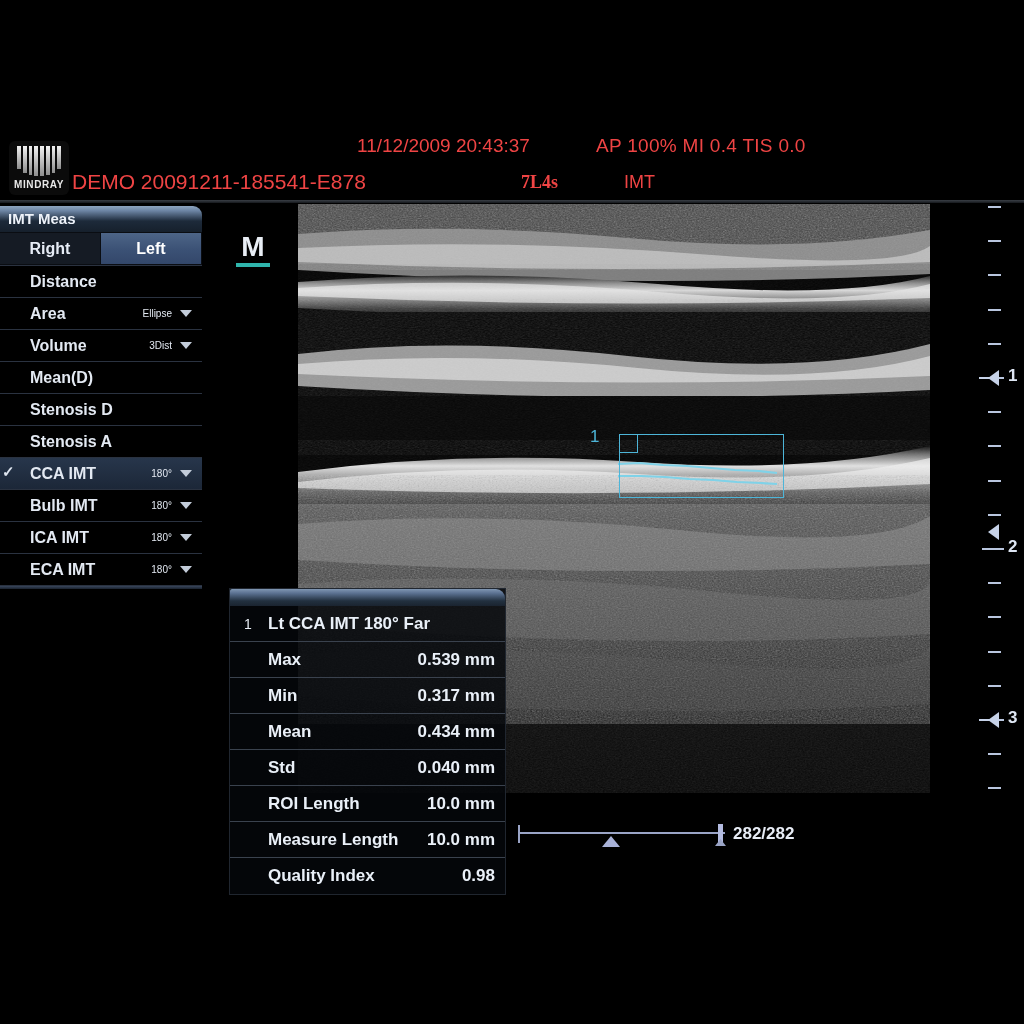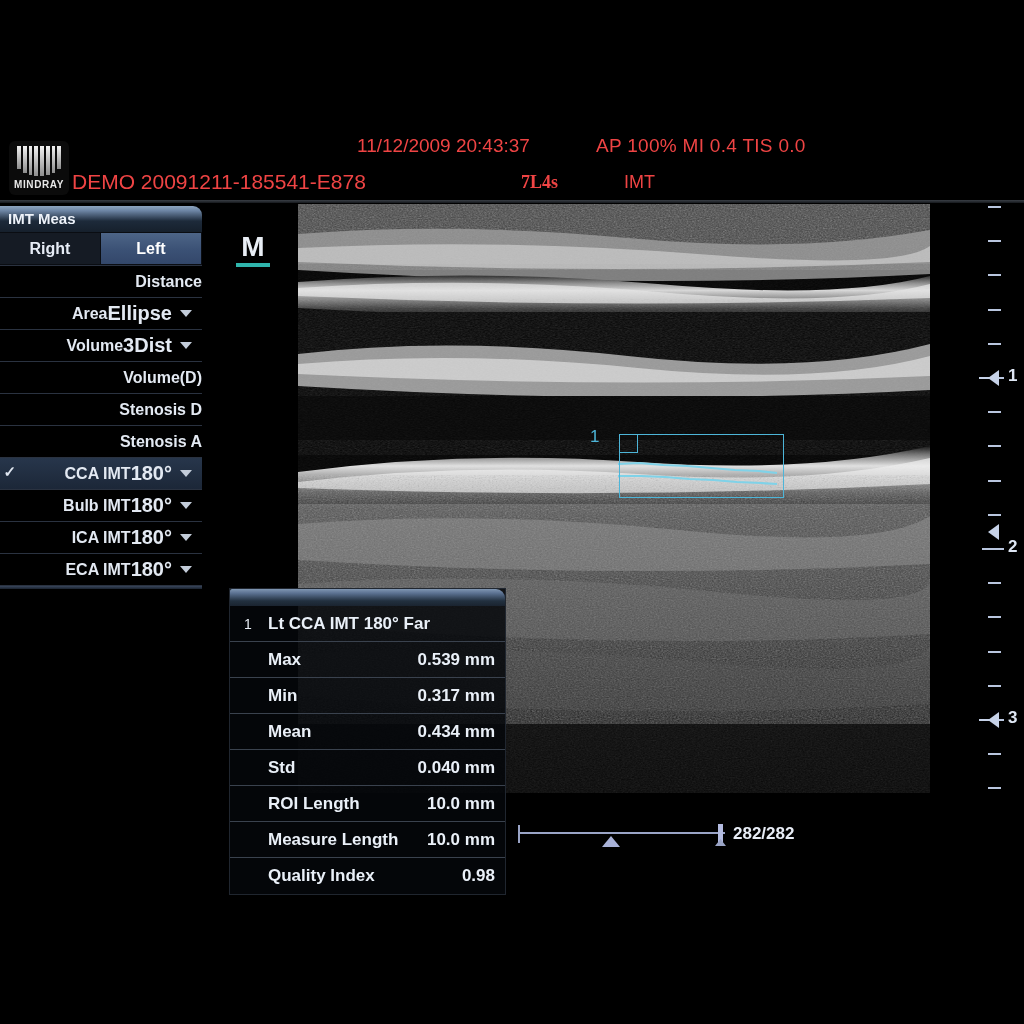--- a/index.html
+++ b/index.html
@@ -102,32 +102,31 @@
   .menu { border-top: 1px solid #2a3240; }
   .menu-item {
     position: relative;
     height: 32px;
     display: flex; align-items: center;
     border-bottom: 1px solid #2a3240;
     background: #000;
     color: #e3e9f2;
     font-size: 16px; font-weight: bold;
     padding-left: 30px;
-    text-align: right;
   }
   .menu-item.sel {
     background: linear-gradient(180deg, #27364b 0%, #1c2738 100%);
   }
   .menu-item .check {
     position: absolute; left: 2px; top: 5px;
     width: 14px; height: 20px; color: #dfe6f0; font-size: 15px;
   }
   .menu-item .mi-label { flex: 1; }
   .menu-item .mi-value {
-    font-size: 20px; font-weight: bold; color: #e3e9f2;
+    font-size: 10px; font-weight: normal; color: #e3e9f2;
     margin-right: 8px;
   }
   .caret {
     width: 0; height: 0; margin-right: 10px;
     border-left: 6px solid transparent;
     border-right: 6px solid transparent;
     border-top: 7px solid #c3ccd9;
   }
   #sidebar-foot { height: 3px; background: linear-gradient(#39465c,#1a222e); }
 
@@ -301,21 +300,21 @@
           <span class="mi-label">Area</span>
           <span class="mi-value">Ellipse</span>
           <span class="caret"></span>
         </div>
         <div class="menu-item">
           <span class="mi-label">Volume</span>
           <span class="mi-value">3Dist</span>
           <span class="caret"></span>
         </div>
         <div class="menu-item">
-          <span class="mi-label">Volume(D)</span>
+          <span class="mi-label">Mean(D)</span>
         </div>
         <div class="menu-item">
           <span class="mi-label">Stenosis D</span>
         </div>
         <div class="menu-item">
           <span class="mi-label">Stenosis A</span>
         </div>
         <div class="menu-item sel">
           <span class="check">✓</span>
           <span class="mi-label">CCA IMT</span>

